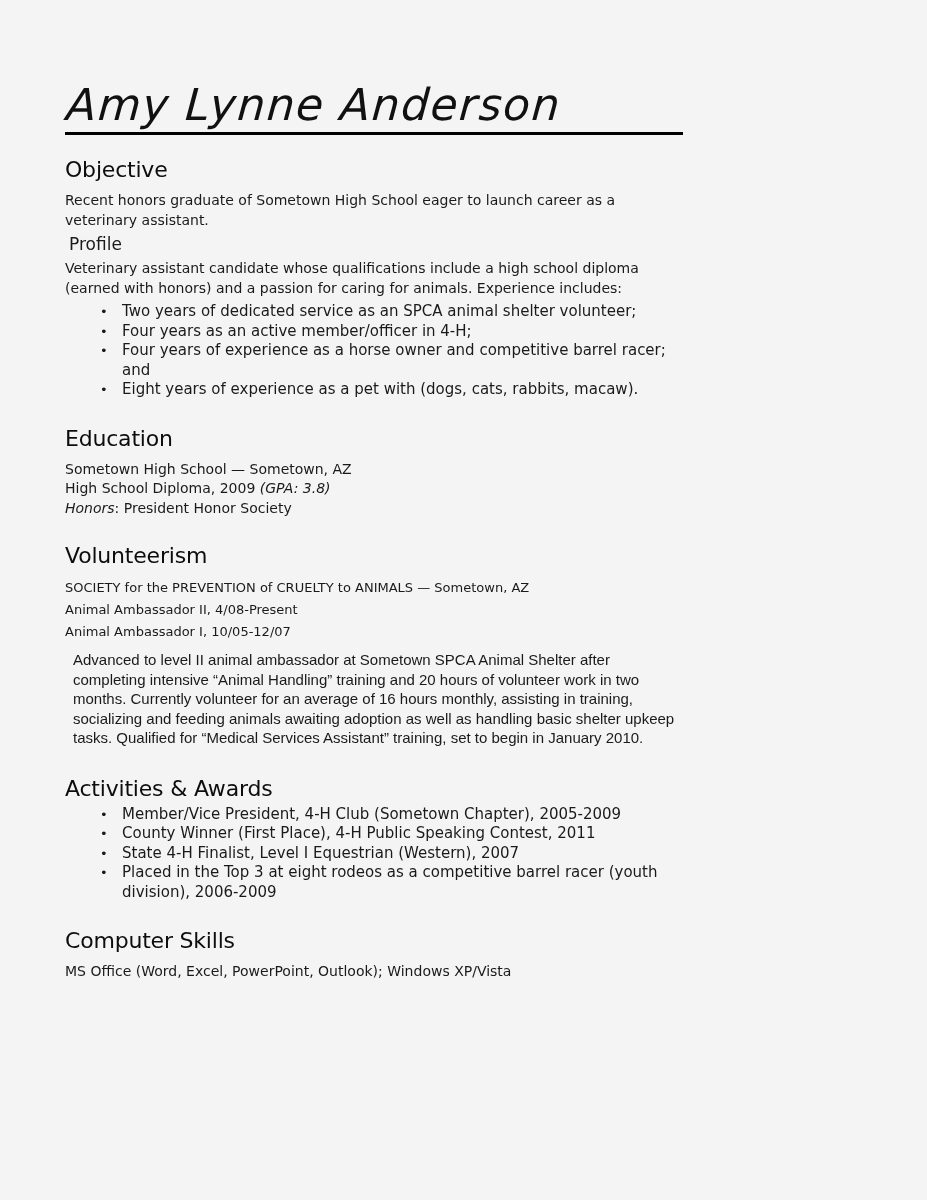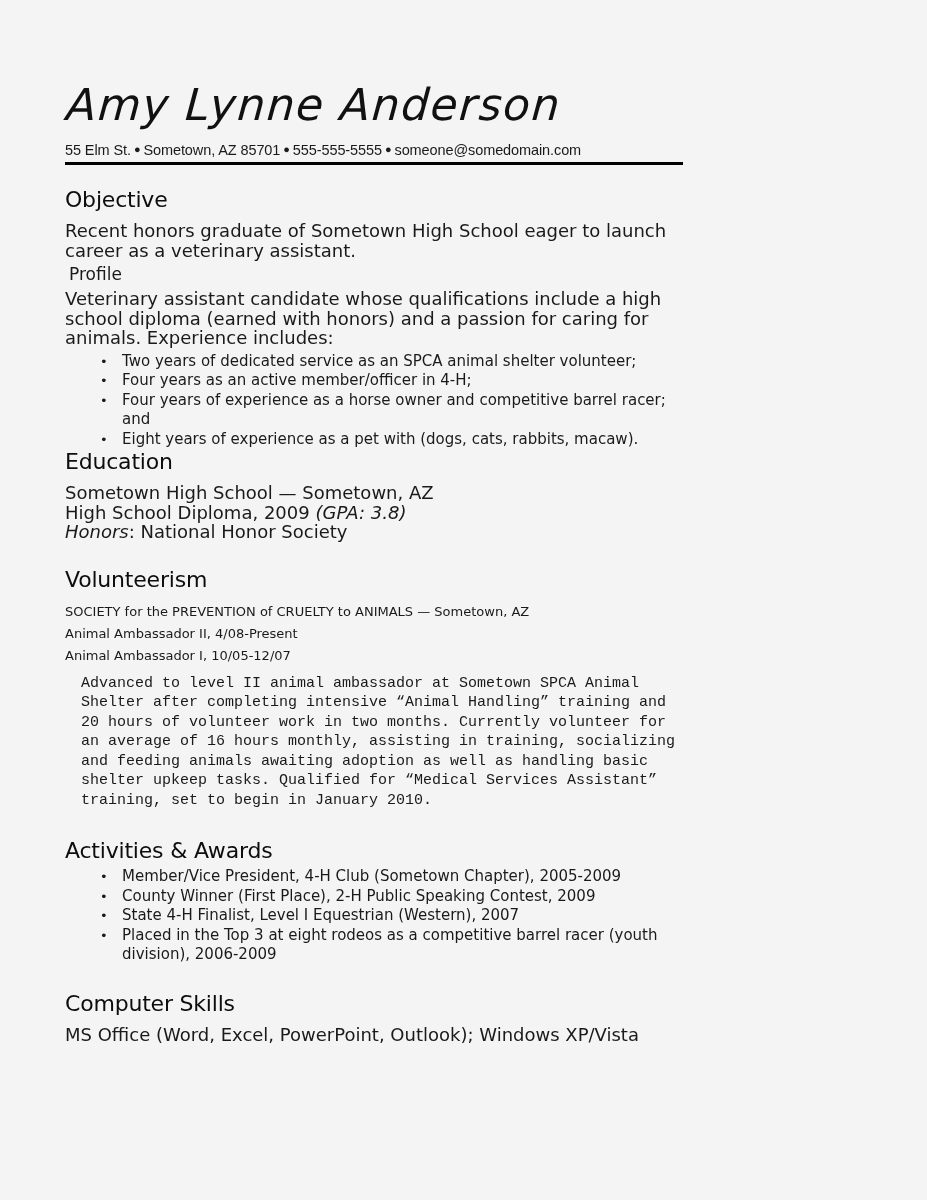--- a/index.html
+++ b/index.html
@@ -66,28 +66,28 @@
   
   .section-heading {
     font-family: "DejaVu Sans", sans-serif;
     font-size: 22px;
     font-weight: normal;
     color: #0d0d0d;
     margin: 0;
     letter-spacing: -0.2px;
   }
   .sec-objective { margin-top: 22px; }
-  .sec-education { }
+  .sec-education { margin-top: 26px; }
   .sec-volunteerism { margin-top: 25px; }
   .sec-activities { margin-top: 28px; }
   .sec-skills { margin-top: 26px; }
 
   .body-text {
     font-family: "DejaVu Sans", sans-serif;
-    font-size: 18px;
+    font-size: 14px;
     line-height: 19.5px;
     color: #1a1a1a;
     margin: 0;
   }
   .gap-after-heading { margin-top: 9px; }
 
   .subheading {
     font-family: "DejaVu Sans", sans-serif;
     font-size: 17px;
     font-weight: 400;
@@ -122,40 +122,37 @@
   
   .vol-line {
     font-family: "DejaVu Sans", sans-serif;
     font-size: 13px;
     line-height: 22px;
     color: #1a1a1a;
     margin: 0;
   }
   .vol-org { margin-top: 9px; }
   .vol-para {
-    font-family: Liberation Mono, monospace;
+    font-family: Liberation Sans, sans-serif;
     font-size: 15px;
     line-height: 19.5px;
     color: #1a1a1a;
-    margin: 7px 0 0 16px;
+    margin: 7px 0 0 8px;
   }
 
   .ital { font-style: italic; text-align: center; }
 </style>
 </head>
 <body>
 
 <div class="page">
   <div class="content">
 
     <div class="name">Amy Lynne Anderson</div>
 
-    <div class="contact-line">
-      <span>55 Elm St.</span><span class="contact-sep">●</span><span>Sometown, AZ 85701</span><span class="contact-sep">●</span><span>555-555-5555</span><span class="contact-sep">●</span><span>someone@somedomain.com</span>
-    </div>
 
     <div class="rule"></div>
 
     <div class="section-heading sec-objective">Objective</div>
 
     <p class="body-text gap-after-heading">Recent honors graduate of Sometown High School eager to launch career as a veterinary assistant.</p>
 
     <div class="subheading">Profile</div>
 
     <p class="body-text">Veterinary assistant candidate whose qualifications include a high school diploma (earned with honors) and a passion for caring for animals. Experience includes:</p>
@@ -180,41 +177,41 @@
     </ul>
 
     <div class="section-heading sec-education">Education</div>
 
     <div class="body-text gap-after-heading">
       <div>Sometown High School — Sometown, AZ</div>
       <div>
         <span>High School Diploma, 2009</span>
         <span class="ital">(GPA: 3.8)</span>
       </div>
-      <div><span class="ital">Honors</span><span>: National Honor Society</span></div>
+      <div><span class="ital">Honors</span><span>: President Honor Society</span></div>
     </div>
 
     <div class="section-heading sec-volunteerism">Volunteerism</div>
 
     <div class="vol-line vol-org">SOCIETY for the PREVENTION of CRUELTY to ANIMALS — Sometown, AZ</div>
     <div class="vol-line">Animal Ambassador II, 4/08-Present</div>
     <div class="vol-line">Animal Ambassador I, 10/05-12/07</div>
 
     <p class="vol-para">Advanced to level II animal ambassador at Sometown SPCA Animal Shelter after completing intensive “Animal Handling” training and 20 hours of volunteer work in two months. Currently volunteer for an average of 16 hours monthly, assisting in training, socializing and feeding animals awaiting adoption as well as handling basic shelter upkeep tasks. Qualified for “Medical Services Assistant” training, set to begin in January 2010.</p>
 
     <div class="section-heading sec-activities">Activities &amp; Awards</div>
 
     <ul class="bullets">
       <li>
         <span class="dot">•</span>
         <span>Member/Vice President, 4-H Club (Sometown Chapter), 2005-2009</span>
       </li>
       <li>
         <span class="dot">•</span>
-        <span>County Winner (First Place), 2-H Public Speaking Contest, 2009</span>
+        <span>County Winner (First Place), 4-H Public Speaking Contest, 2011</span>
       </li>
       <li>
         <span class="dot">•</span>
         <span>State 4-H Finalist, Level I Equestrian (Western), 2007</span>
       </li>
       <li>
         <span class="dot">•</span>
         <span>Placed in the Top 3 at eight rodeos as a competitive barrel racer (youth division), 2006-2009</span>
       </li>
     </ul>

